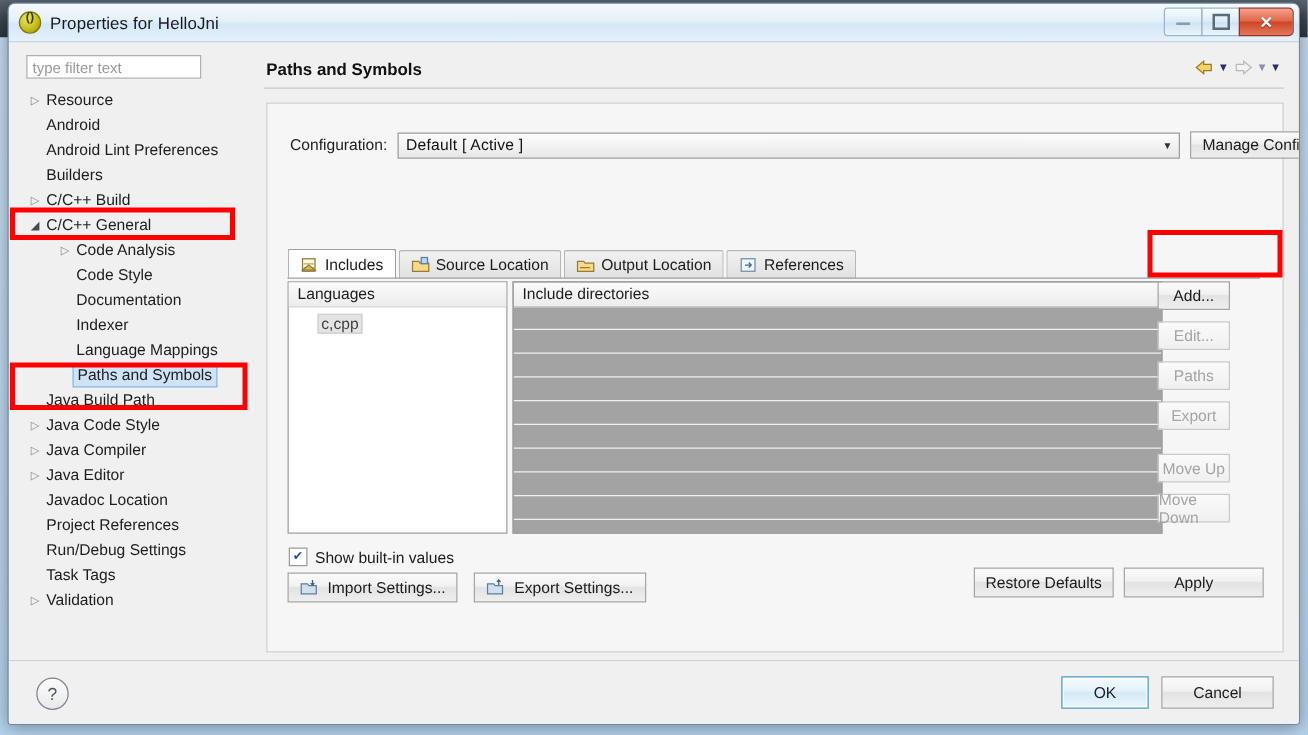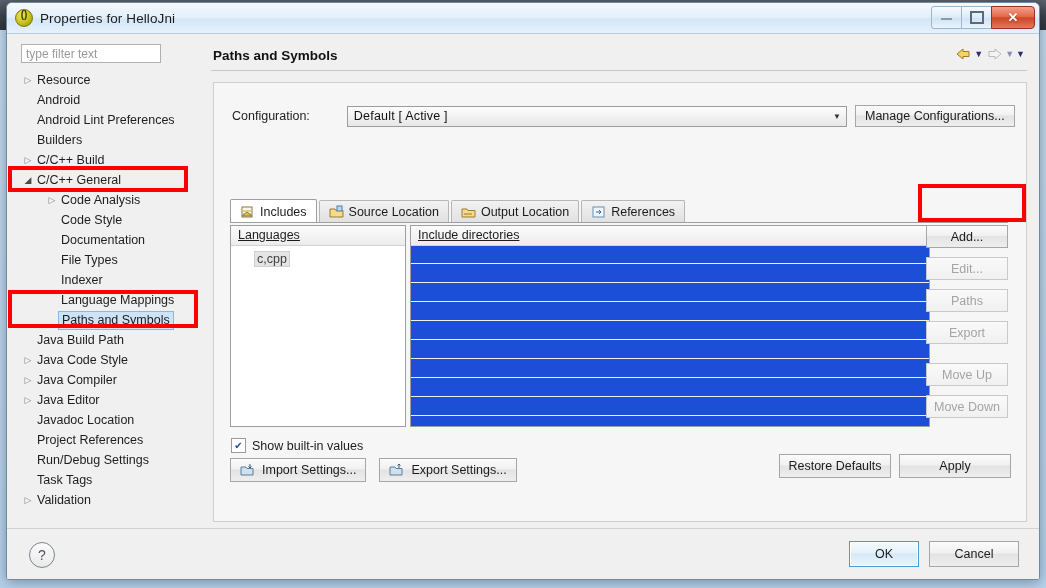--- a/index.html
+++ b/index.html
@@ -147,25 +147,25 @@
   .group-box{
     position:absolute;left:2px;top:40px;right:2px;height:440px;
     border:1px solid #cfcfcf;background:#f6f6f6;
     box-sizing:border-box;
   }
   .config-row{
     position:absolute;left:18px;top:22px;display:flex;align-items:center;gap:8px;
   }
   .config-label{font-size:12.5px;color:#1d1d1d;}
   .combo{
-    width:500px;height:21px;
+    width:626px;height:21px;
     border:1px solid #9c9c9c;
     background:linear-gradient(180deg,#fdfdfd,#e7e7e7);
     display:flex;align-items:center;justify-content:space-between;
-    font-size:12.5px;color:#111;padding:0 2px 0 6px;box-sizing:border-box;margin-left:29px;
+    font-size:12.5px;color:#111;padding:0 2px 0 6px;box-sizing:border-box;
   }
   .combo .cv{letter-spacing:.2px;}
   .combo .carat{font-size:8px;color:#333;padding-right:3px;}
   .btn{
     border:1px solid #a6a6a6;
     background:linear-gradient(180deg,#fbfbfb 0%,#f1f1f1 45%,#e3e3e3 50%,#eeeeee 100%);
     font-size:12.5px;color:#1b1b1b;
     display:flex;align-items:center;justify-content:center;
     box-sizing:border-box; cursor:default;
   }
@@ -193,40 +193,40 @@
     position:absolute;left:16px;top:139px;right:18px;height:1px;background:#9e9e9e;
   }
   .tab-ico{width:15px;height:14px;display:block;}
 
   .panel-languages{
     position:absolute;left:16px;top:142px;width:176px;height:202px;
     border:1px solid #9e9e9e;background:#fff;box-sizing:border-box;
   }
   .panel-includes{
     position:absolute;left:196px;top:142px;width:520px;height:202px;
-    border:1px solid #9e9e9e;background:#1d4ed8;box-sizing:border-box;overflow:hidden;
+    border:1px solid #9e9e9e;background:#a3a3a3;box-sizing:border-box;overflow:hidden;
   }
   .col-head{
     height:19px;line-height:19px;
     background:linear-gradient(180deg,#fbfbfb,#ececec);
     border-bottom:1px solid #d2d2d2;
-    font-size:12.5px;color:#1d1d1d;padding-left:7px;text-decoration:underline;
+    font-size:12.5px;color:#1d1d1d;padding-left:7px;
   }
   .lang-item{
     margin:5px 0 0 23px;display:inline-block;
     font-size:12.5px;color:#404040;
     background:#e4e4e4;border:1px solid #cfcfcf;padding:0 2px;
   }
   .row-lines{position:absolute;left:0;right:0;top:19px;bottom:0;}
   .row-lines div{height:18px;border-bottom:1px solid #f1f1f1;}
 
   .side-buttons{
     position:absolute;right:18px;top:142px;width:82px;
   }
-  .side-buttons .btn{width:82px;height:23px;margin-bottom:9px;}
+  .side-buttons .btn{width:58px;height:23px;margin-bottom:9px;}
   .side-buttons .gap{height:10px;}
 
   .chk-row{
     position:absolute;left:17px;top:355px;display:flex;align-items:center;gap:6px;
     font-size:12.5px;color:#1b1b1b;
   }
   .chkbox{
     width:13px;height:13px;border:1px solid #9a9a9a;background:#fff;
     display:flex;align-items:center;justify-content:center;
     font-size:10px;color:#1a4f9c;line-height:1;
@@ -300,21 +300,20 @@
     <div class="tree">
       <div class="tnode lvl0"><span class="arrow">▷</span><span class="lbl">Resource</span></div>
       <div class="tnode lvl0"><span class="lbl">Android</span></div>
       <div class="tnode lvl0"><span class="lbl">Android Lint Preferences</span></div>
       <div class="tnode lvl0"><span class="lbl">Builders</span></div>
       <div class="tnode lvl0"><span class="arrow">▷</span><span class="lbl">C/C++ Build</span></div>
       <div class="tnode lvl0 open"><span class="arrow">◢</span><span class="lbl">C/C++ General</span></div>
       <div class="tnode lvl1"><span class="arrow">▷</span><span class="lbl">Code Analysis</span></div>
       <div class="tnode lvl1"><span class="lbl">Code Style</span></div>
       <div class="tnode lvl1"><span class="lbl">Documentation</span></div>
-      <div class="tnode lvl1"><span class="lbl">File Types</span></div>
       <div class="tnode lvl1"><span class="lbl">Indexer</span></div>
       <div class="tnode lvl1"><span class="lbl">Language Mappings</span></div>
       <div class="tnode lvl1 selected"><span class="lbl">Paths and Symbols</span></div>
       <div class="tnode lvl0"><span class="lbl">Java Build Path</span></div>
       <div class="tnode lvl0"><span class="arrow">▷</span><span class="lbl">Java Code Style</span></div>
       <div class="tnode lvl0"><span class="arrow">▷</span><span class="lbl">Java Compiler</span></div>
       <div class="tnode lvl0"><span class="arrow">▷</span><span class="lbl">Java Editor</span></div>
       <div class="tnode lvl0"><span class="lbl">Javadoc Location</span></div>
       <div class="tnode lvl0"><span class="lbl">Project References</span></div>
       <div class="tnode lvl0"><span class="lbl">Run/Debug Settings</span></div>

